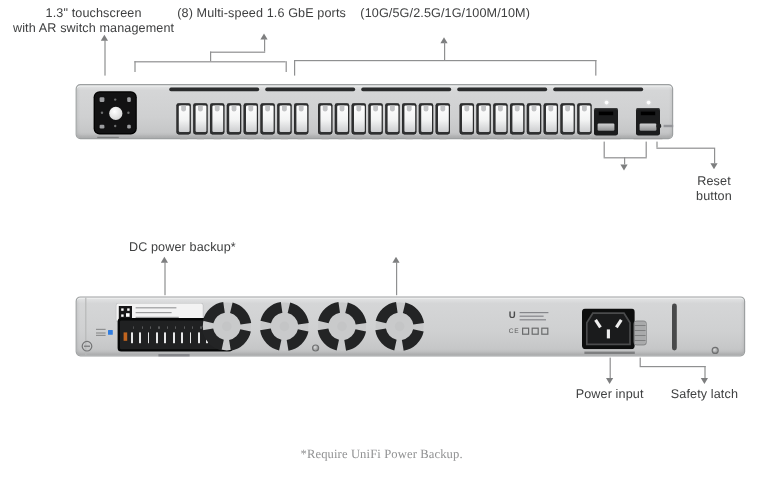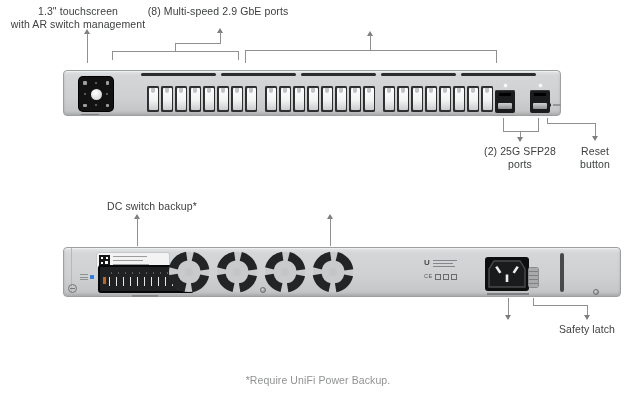--- a/index.html
+++ b/index.html
@@ -92,23 +92,24 @@
 </head>
 <body>
 
 <div class="stage">
 
   <div class="lbl" style="left:-7px;top:5px;width:170px;">
     <div>1.3" touchscreen</div>
     <div>with AR switch management</div>
   </div>
   <div class="lbl" style="left:128px;top:5px;width:180px;">
-    <div>(8) Multi-speed 2.9 GbE ports</div>
+    <div>(8) Multi-speed 1.6 GbE ports</div>
   </div>
   <div class="lbl" style="left:281px;top:5px;width:180px;">
+    <div>(10G/5G/2.5G/1G/100M/10M)</div>
   </div>
 
   <div class="ahu" style="left:84px;top:29px;"></div>
   <div class="vl" style="left:87px;top:33px;height:30px;"></div>
 
   <div class="ahu" style="left:217px;top:28px;"></div>
   <div class="vl" style="left:220px;top:32px;height:11px;"></div>
   <div class="hl" style="left:175px;top:43px;width:46px;"></div>
   <div class="vl" style="left:175px;top:43px;height:8px;"></div>
   <div class="hl" style="left:112px;top:51px;width:126px;"></div>
@@ -256,35 +257,31 @@
 
     <span class="reset-dot" style="left:483px;top:32px;"></span>
     <div class="dash" style="left:488.5px;top:33px;width:8px;height:1.5px;background:#95969a;"></div>
   </div>
 
   <div class="vl" style="left:503px;top:118px;height:13px;"></div>
   <div class="vl" style="left:538px;top:118px;height:13px;"></div>
   <div class="hl" style="left:503px;top:131px;width:36px;"></div>
   <div class="vl" style="left:520px;top:131px;height:6px;"></div>
   <div class="ahd" style="left:517px;top:137px;"></div>
-  <div class="lbl" style="left:460px;top:145px;width:120px;">
-    <div>(2) 25G SFP28</div>
-    <div>ports</div>
-  </div>
 
   <div class="vl" style="left:547px;top:118px;height:5px;"></div>
   <div class="hl" style="left:547px;top:123px;width:48px;"></div>
   <div class="vl" style="left:595px;top:123px;height:13px;"></div>
   <div class="ahd" style="left:592px;top:136px;"></div>
   <div class="lbl" style="left:535px;top:145px;width:120px;">
     <div>Reset</div>
     <div>button</div>
   </div>
 
-  <div class="lbl" style="left:72px;top:200px;width:160px;">DC switch backup*</div>
+  <div class="lbl" style="left:72px;top:200px;width:160px;">DC power backup*</div>
   <div class="ahu" style="left:134px;top:214px;"></div>
   <div class="vl" style="left:137px;top:218px;height:28px;"></div>
 
   <div class="ahu" style="left:327px;top:214px;"></div>
   <div class="vl" style="left:330px;top:218px;height:28px;"></div>
 
   <div class="chassis" style="left:63px;top:247px;width:558px;height:50px;">
     <div class="seam" style="left:7px;top:0;height:48px;"></div>
 
     <div class="qrlabel">
@@ -351,21 +348,22 @@
       <rect x="20.7" y="17.5" width="2.6" height="7.5" fill="#eeeeee"></rect>
     </svg>
     <div class="dash" style="left:423px;top:45px;width:42px;height:2px;background:#7e7f80;"></div>
 
     <div class="latch"></div>
     <div class="ventslot"></div>
   </div>
 
   <div class="vl" style="left:508px;top:298px;height:17px;"></div>
   <div class="ahd" style="left:505px;top:315px;"></div>
+  <div class="lbl" style="left:448px;top:323px;width:120px;">Power input</div>
 
   <div class="vl" style="left:533px;top:298px;height:7px;"></div>
   <div class="hl" style="left:533px;top:305px;width:55px;"></div>
   <div class="vl" style="left:587px;top:305px;height:10px;"></div>
   <div class="ahd" style="left:584px;top:315px;"></div>
   <div class="lbl" style="left:527px;top:323px;width:120px;">Safety latch</div>
 
-  <div class="lbl gray" style="left:178px;top:374px;width:280px;">*Require UniFi Power Backup.</div>
+  <div class="lbl gray" style="left:178px;top:374px;width:280px;font-family:Liberation Serif, serif;">*Require UniFi Power Backup.</div>
 </div>
 
 </body></html>

